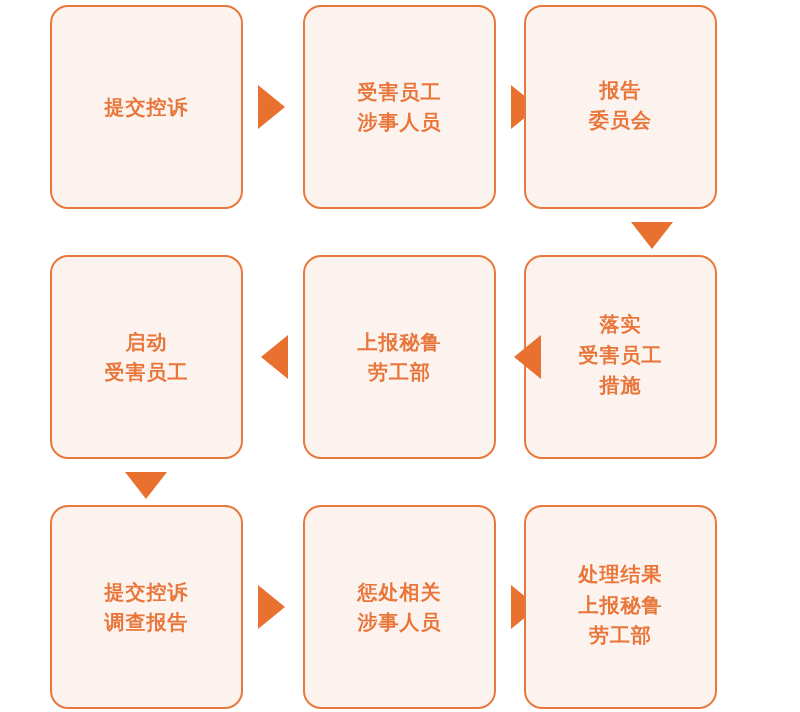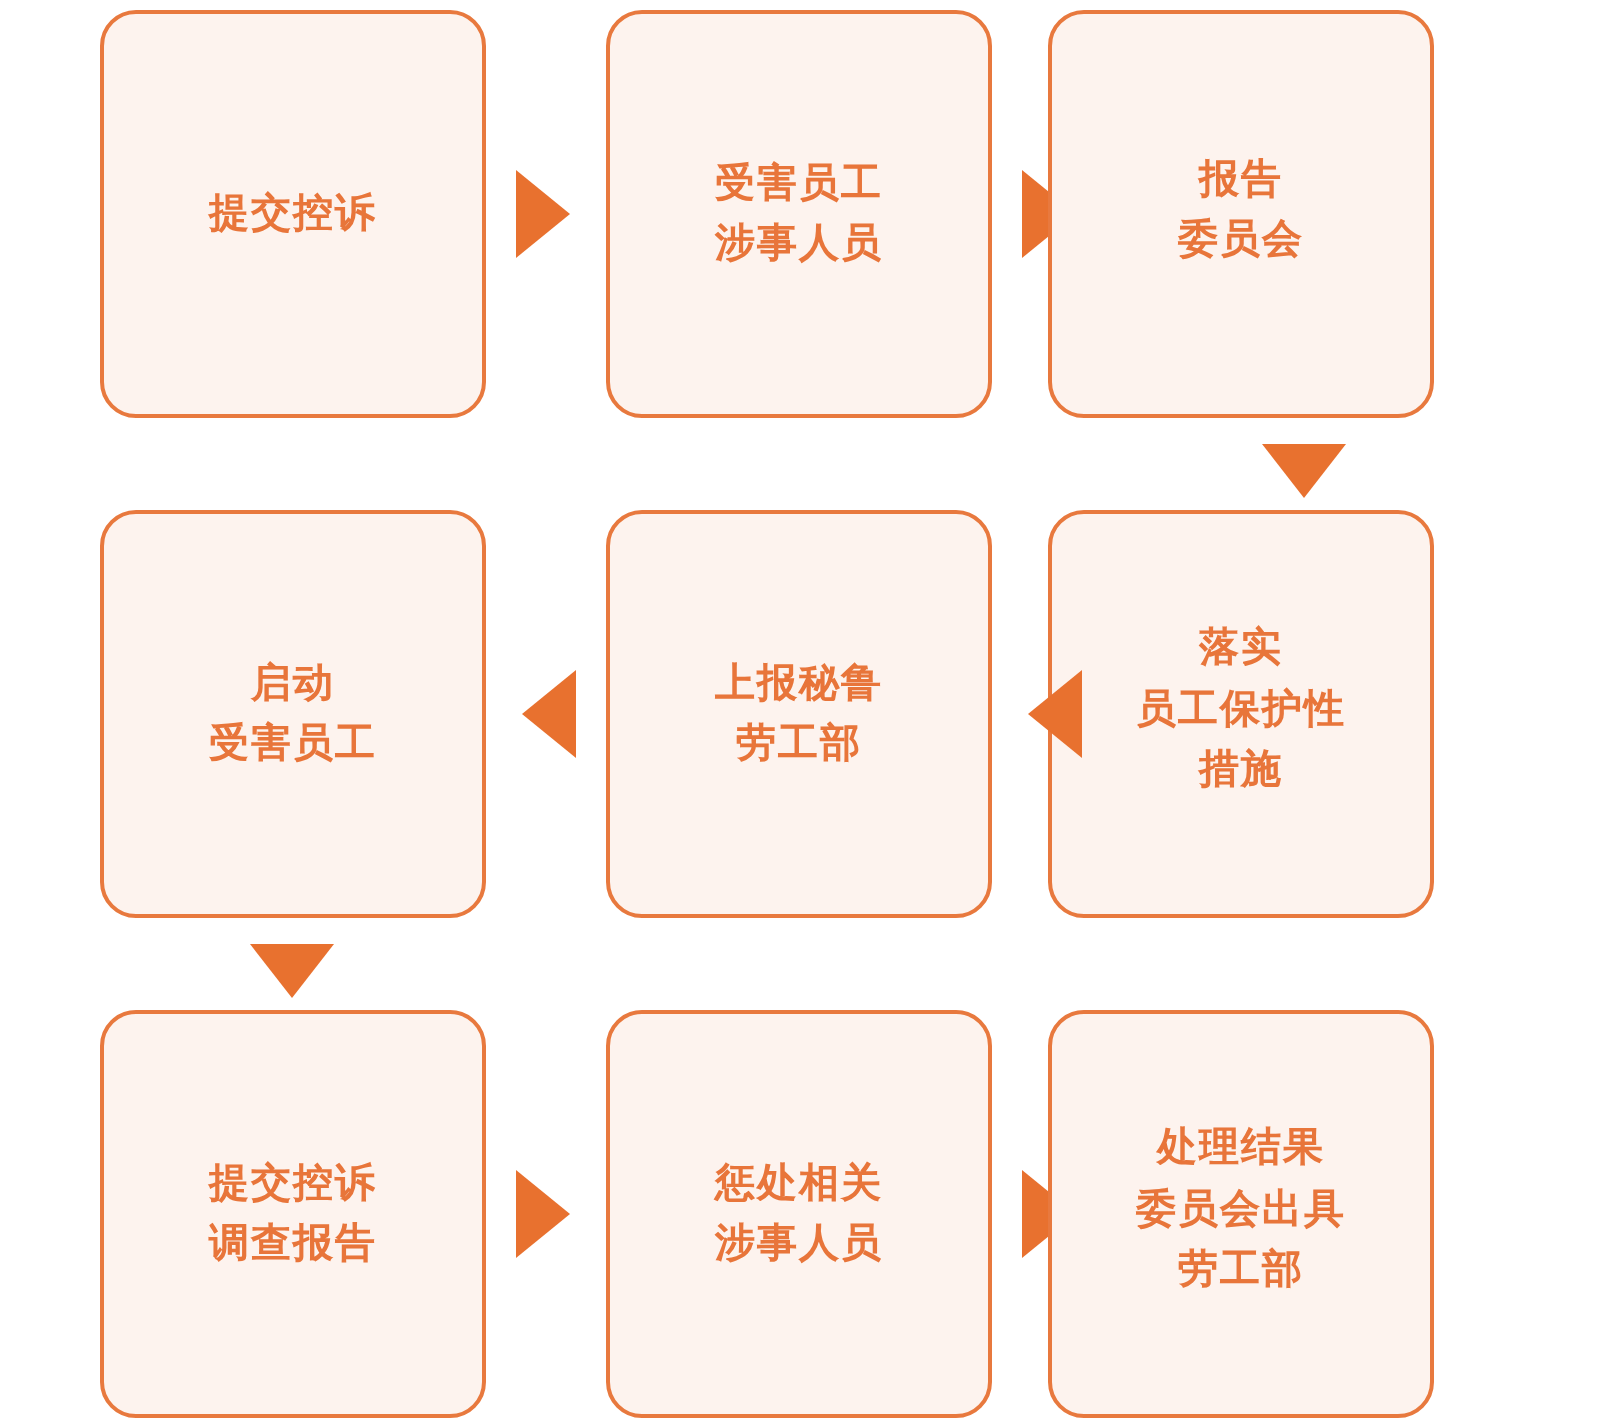--- a/index.html
+++ b/index.html
@@ -97,21 +97,21 @@
 
   <div class="flow-box col-2 row-0">
     <span class="flow-box-label">报告
 委员会</span>
   </div>
 
   <div class="arrow arrow-down" style="left:631px; top:222px;"></div>
 
   <div class="flow-box col-2 row-1">
     <span class="flow-box-label">落实
-员工保护性
+受害员工
 措施</span>
   </div>
 
   <div class="arrow arrow-left" style="left:514px; top:335px;"></div>
 
   <div class="flow-box col-1 row-1">
     <span class="flow-box-label">上报秘鲁
 劳工部</span>
   </div>
 
@@ -133,17 +133,17 @@
 
   <div class="flow-box col-1 row-2">
     <span class="flow-box-label">惩处相关
 涉事人员</span>
   </div>
 
   <div class="arrow arrow-right" style="left:511px; top:585px;"></div>
 
   <div class="flow-box col-2 row-2">
     <span class="flow-box-label">处理结果
-委员会出具
+上报秘鲁
 劳工部</span>
   </div>
 
 </div>
 
 </body></html>

